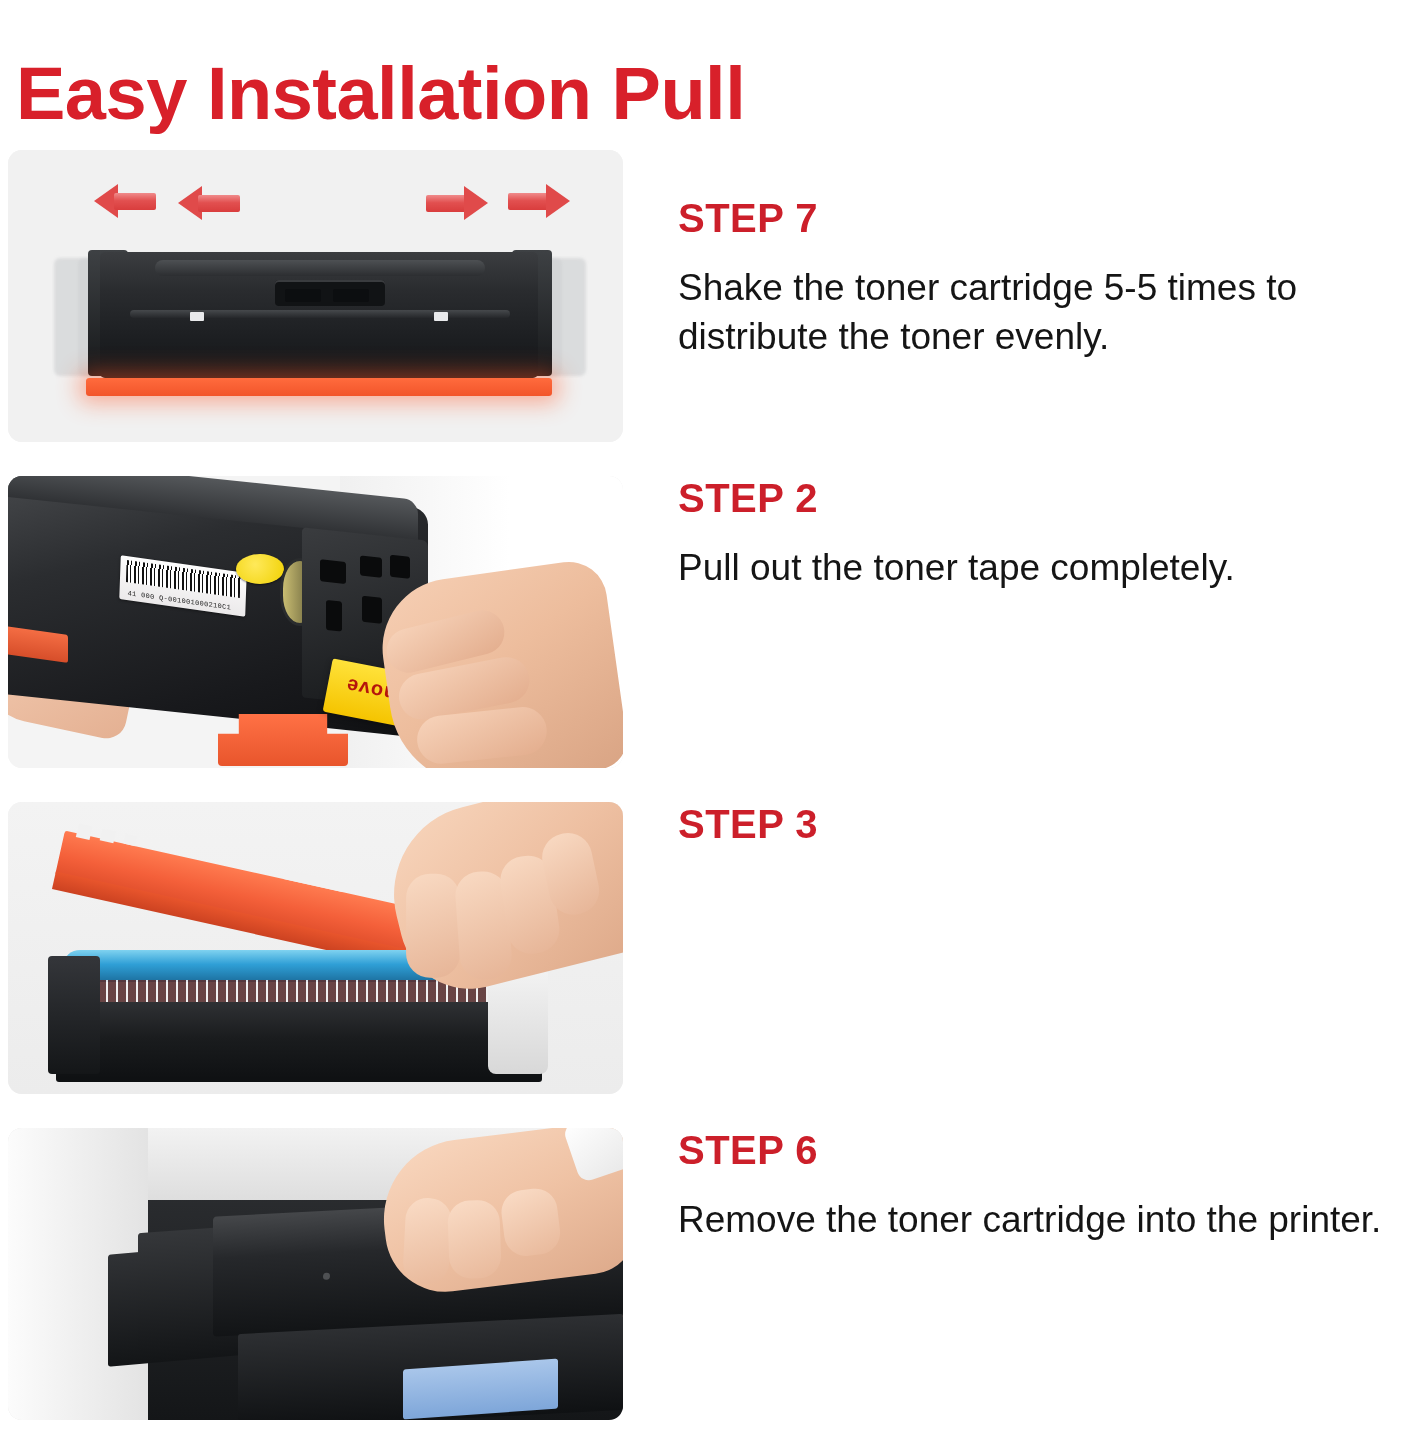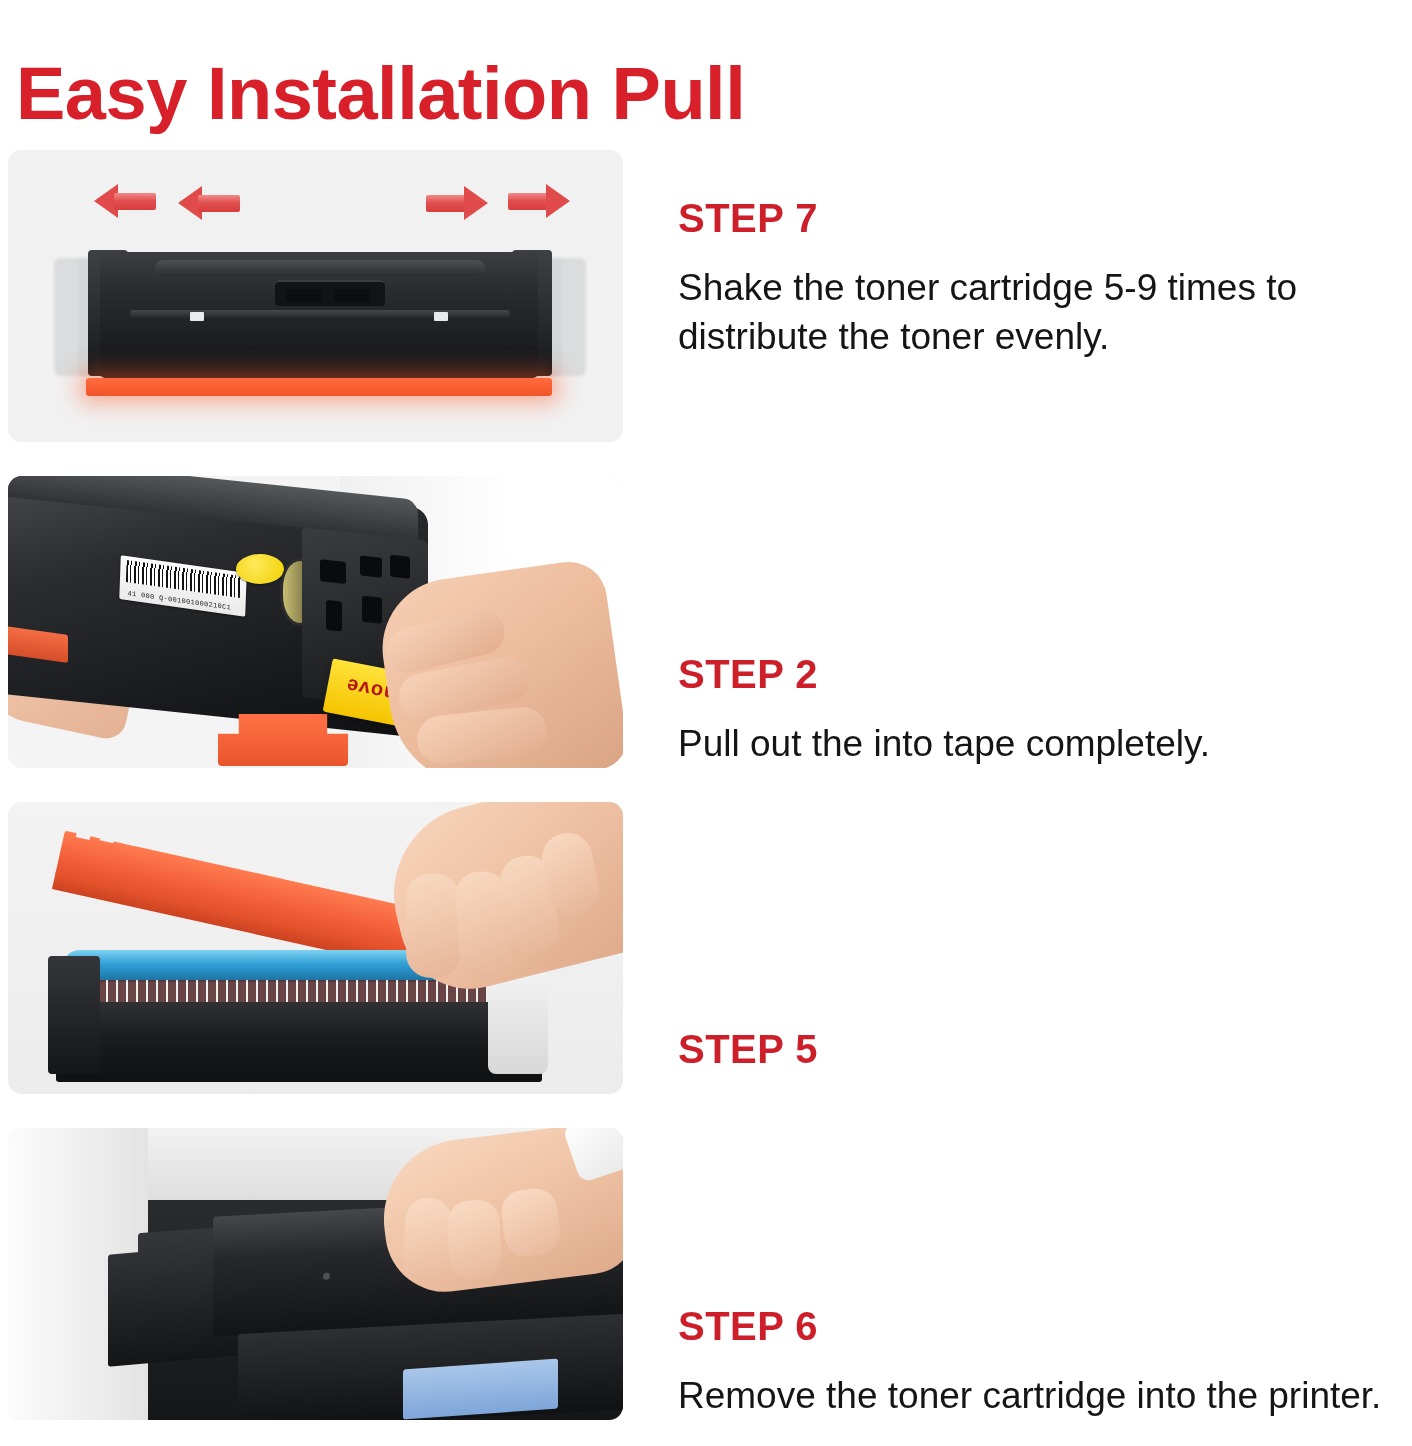--- a/index.html
+++ b/index.html
@@ -73,21 +73,21 @@
     letter-spacing: 0.5px;
     margin-bottom: 22px;
   }
   .step-body {
     font-size: 37px;
     line-height: 49px;
     color: #151515;
     font-weight: 400;
   }
   .align-top { justify-content: flex-start; padding-top: 46px; }
-  .align-mid { justify-content: flex-end; }
+  .align-mid { justify-content: flex-start; }
 
   
   .p1-bg { position:absolute; inset:0; background:#f1f1f1; }
   .arrow {
     position: absolute;
     width: 62px;
     height: 34px;
   }
   .arrow i {
     position: absolute;
@@ -417,21 +417,21 @@
           <div class="cart1-ridge"></div>
           <div class="cart1-tab" style="left:90px;  top:60px;"></div>
           <div class="cart1-tab" style="right:90px; top:60px;"></div>
         </div>
         <div class="cart1-base"></div>
       </div>
     </div>
 
     <div class="step-text align-top">
       <div class="step-head">STEP 7</div>
-      <div class="step-body">Shake the toner cartridge 5-9 times to distribute the toner evenly.</div>
+      <div class="step-body">Shake the toner cartridge 5-5 times to distribute the toner evenly.</div>
     </div>
   </div>
 
   <div class="step-row">
 
     <div class="panel">
       <div class="p2-bg"></div>
       <div class="p2-white"></div>
 
       <div class="hand2b"></div>
@@ -465,21 +465,21 @@
 
       <div class="hand2">
         <div class="finger2" style="left:4px;  top:40px;  width:120px; height:44px; transform:rotate(-6deg);"></div>
         <div class="finger2" style="left:10px; top:88px;  width:132px; height:46px; transform:rotate(-3deg);"></div>
         <div class="finger2" style="left:22px; top:136px; width:130px; height:48px; transform:rotate(2deg);"></div>
       </div>
     </div>
 
     <div class="step-text align-mid">
       <div class="step-head">STEP 2</div>
-      <div class="step-body">Pull out the into tape completely.</div>
+      <div class="step-body">Pull out the toner tape completely.</div>
     </div>
   </div>
 
   <div class="step-row">
 
     <div class="panel">
       <div class="p3-bg"></div>
 
       <div class="cover3">
         <div class="cover3-notch" style="left:12px; width:14px; height:14px;"></div>
@@ -498,21 +498,21 @@
 
       <div class="hand3">
         <div class="finger3" style="left:6px;   top:56px;  width:54px;  height:104px; transform:rotate(14deg);"></div>
         <div class="finger3" style="left:56px;  top:66px;  width:52px;  height:108px; transform:rotate(10deg);"></div>
         <div class="finger3" style="left:106px; top:62px;  width:52px;  height:98px;  transform:rotate(6deg);"></div>
         <div class="finger3" style="left:154px; top:50px;  width:50px;  height:82px;  transform:rotate(2deg);"></div>
       </div>
     </div>
 
     <div class="step-text align-mid">
-      <div class="step-head">STEP 5</div>
+      <div class="step-head">STEP 3</div>
     </div>
   </div>
 
   <div class="step-row">
 
     <div class="panel">
       <div class="p4-bg"></div>
       <div class="pr-cavity"></div>
       <div class="pr-top"></div>
       <div class="pr-shell"></div>

